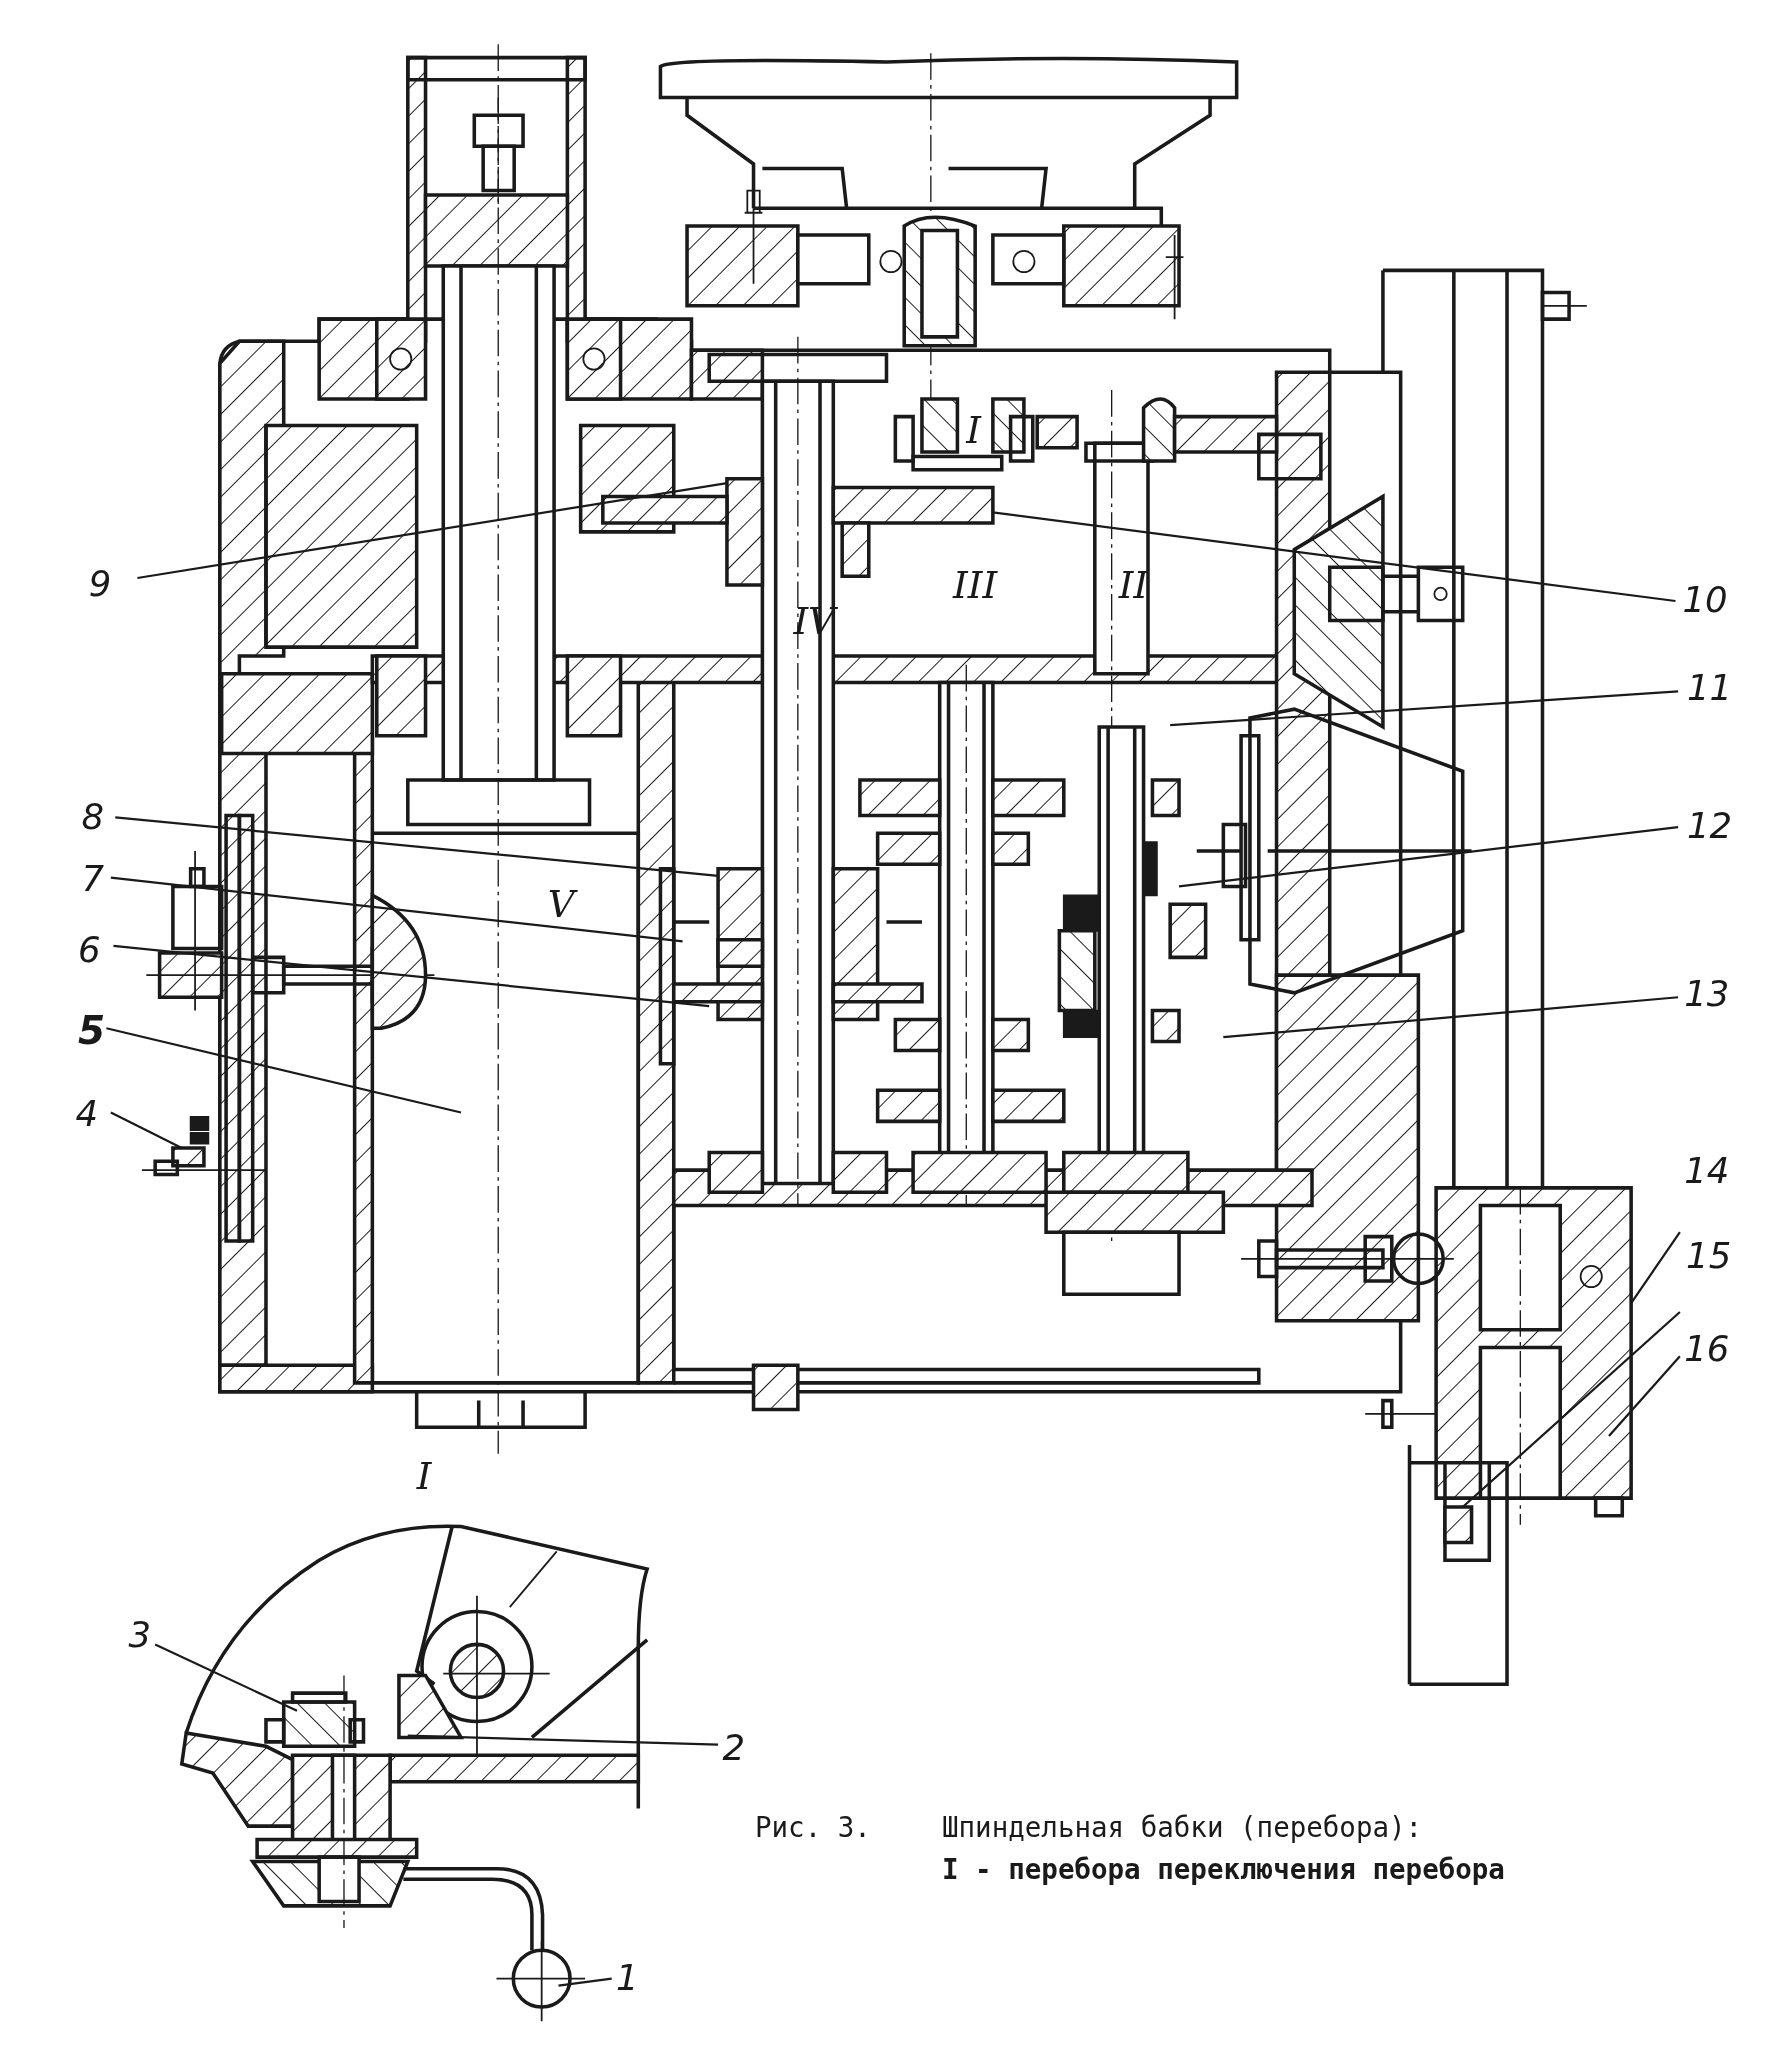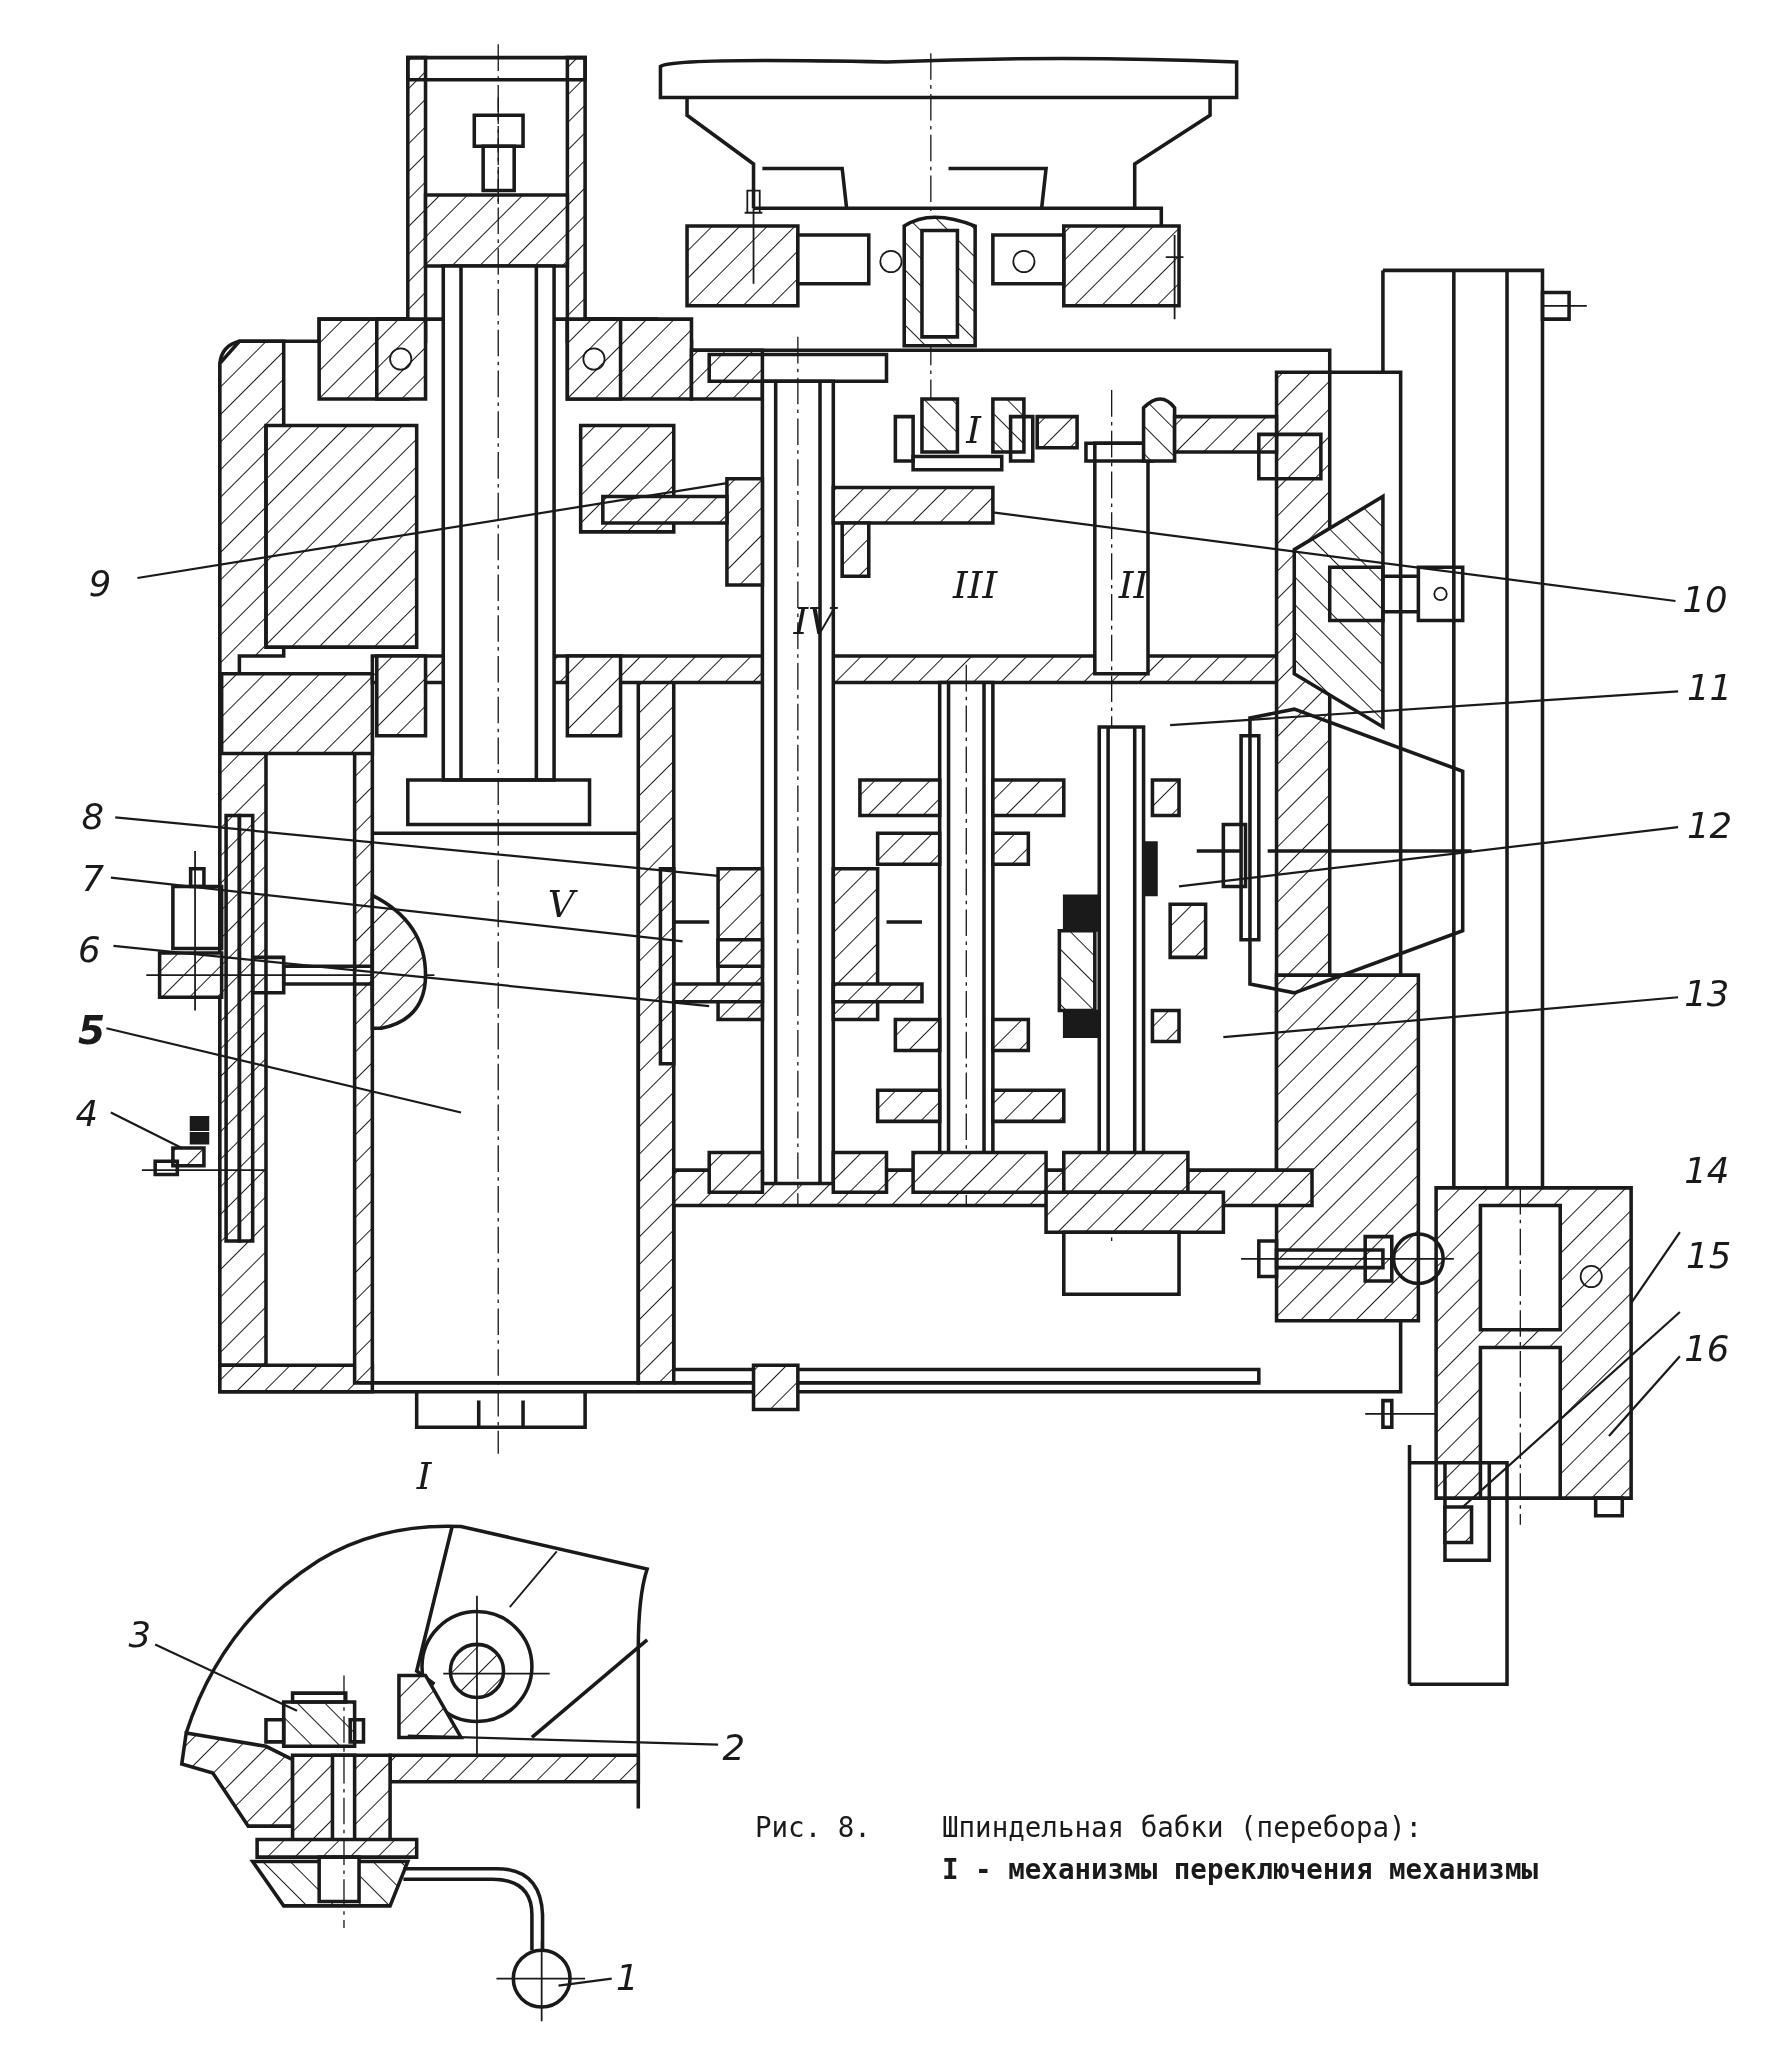--- a/index.html
+++ b/index.html
@@ -312,16 +312,16 @@
   <g>
     <text class="roman" x="1090" y="500">I</text>
     <text class="roman" x="1262" y="675">II</text>
     <text class="roman" x="1075" y="675">III</text>
     <text class="roman" x="895" y="715">IV</text>
     <text class="roman" x="618" y="1035">V</text>
     <text class="roman" x="470" y="1680">I</text>
   </g>
 </svg>
 
-<div class="caption" style="left:755px; top:1811px;">Рис. 8.</div>
+<div class="caption" style="left:755px; top:1811px;">Рис. 3.</div>
 <div class="caption" style="left:942px; top:1811px;">Шпиндельная бабки (перебора):</div>
-<div class="caption bold" style="left:942px; top:1853px;">I - механизмы переключения механизмы</div>
+<div class="caption bold" style="left:942px; top:1853px;">I - перебора переключения перебора</div>
 
 
 </body></html>

